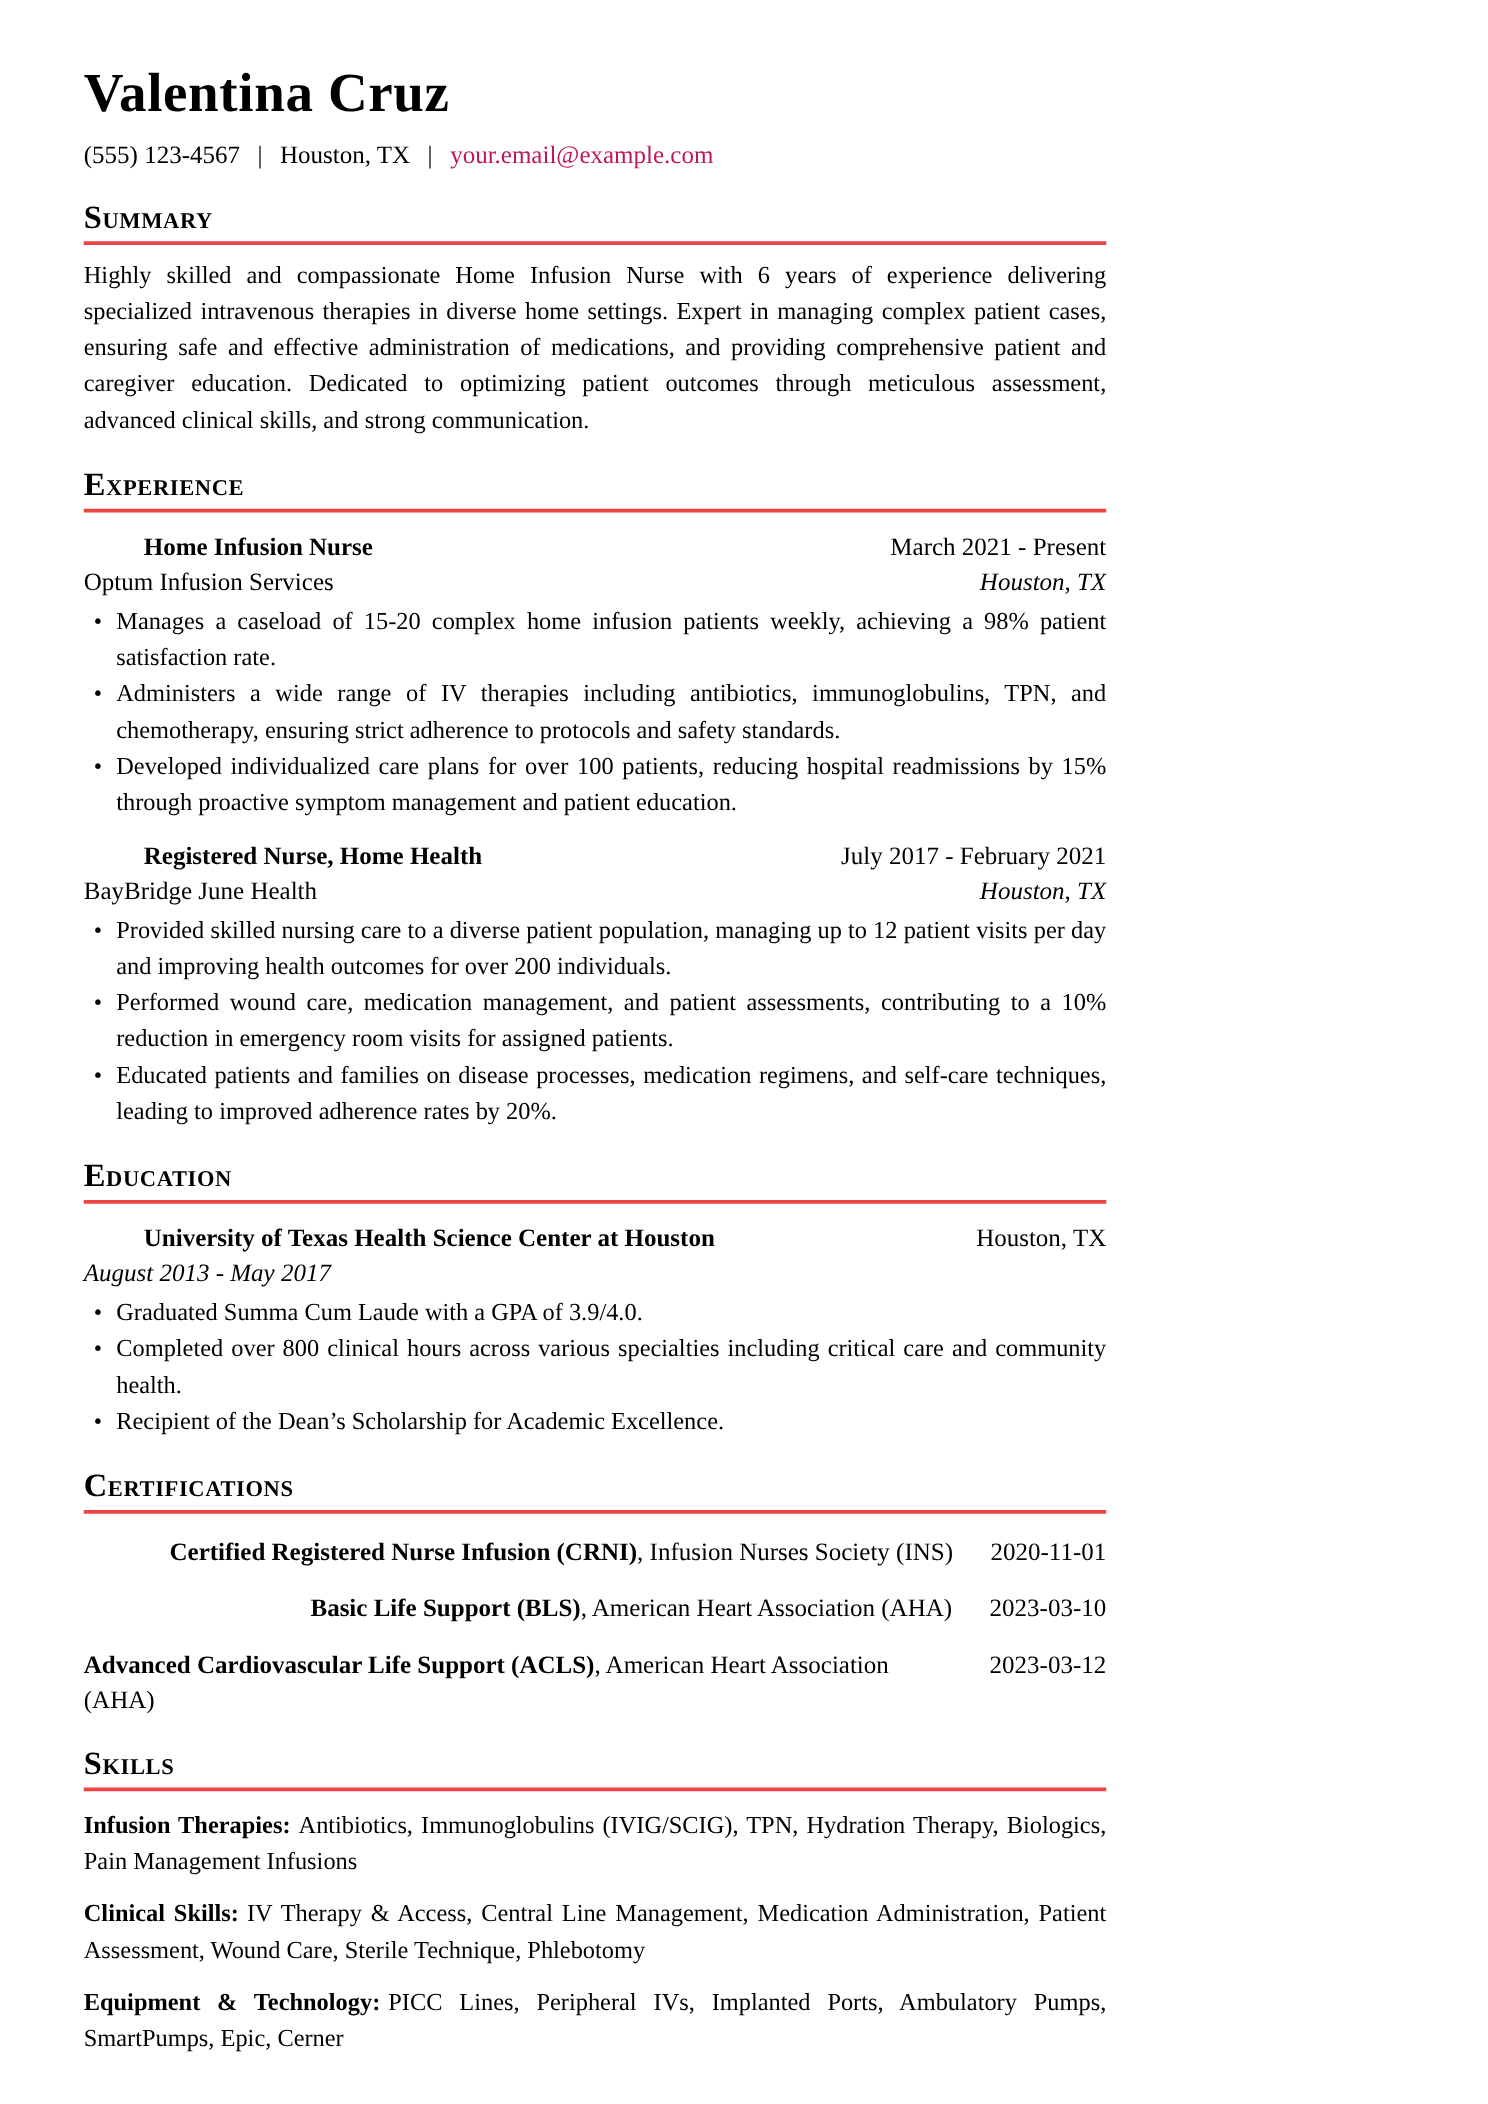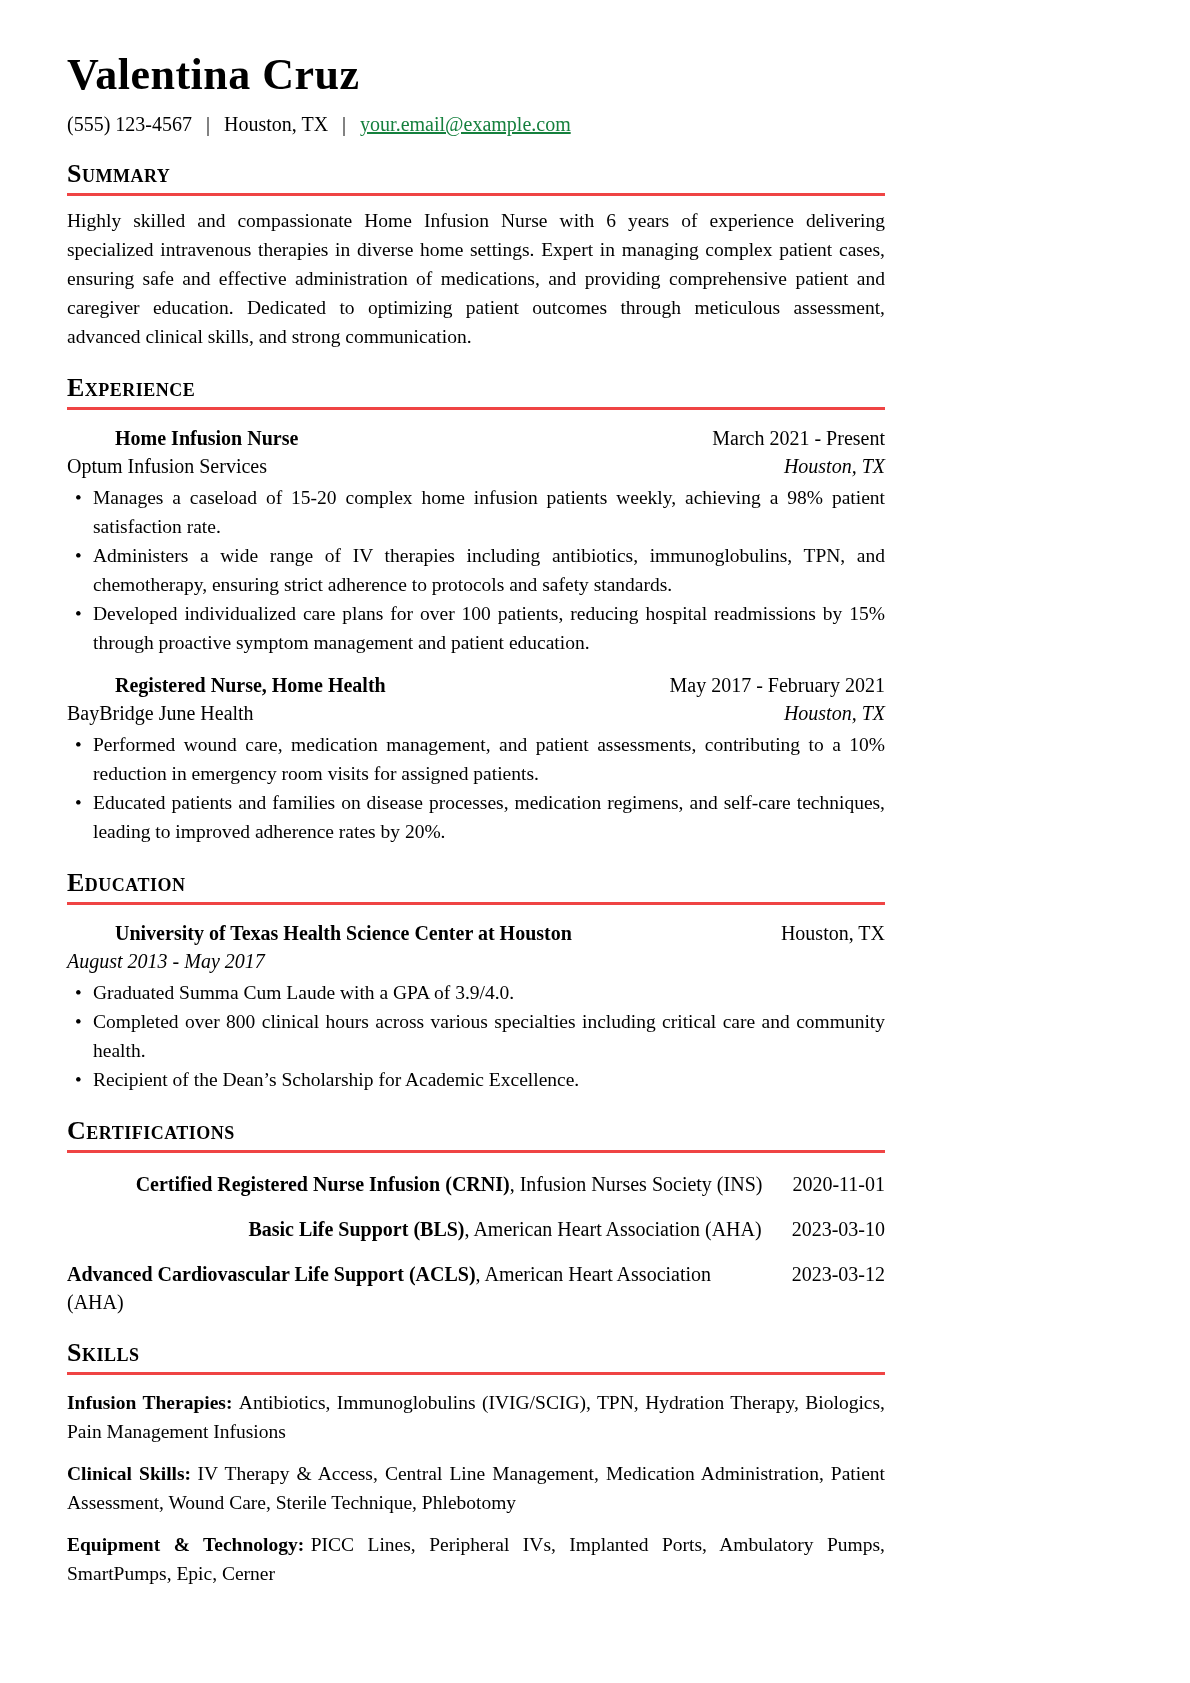--- a/index.html
+++ b/index.html
@@ -32,22 +32,21 @@
   .contact-line {
     margin-top: 12px;
     font-size: 20px;
     line-height: 1.3;
   }
   .contact-sep {
     display: inline-block;
     margin: 0 14px;
   }
   .email-link {
-    color: #15803d;
-    text-decoration: underline;
+    color: #be185d;
     cursor: pointer;
     margin-top: 24px;
   }
 
   
   .section { margin-top: 22px; }
   .section-title {
     font-size: 26px;
     font-weight: bold;
     font-variant: small-caps;
@@ -154,27 +153,28 @@
       <ul class="bullets">
         <li>Manages a caseload of 15-20 complex home infusion patients weekly, achieving a 98% patient satisfaction rate.</li>
         <li>Administers a wide range of IV therapies including antibiotics, immunoglobulins, TPN, and chemotherapy, ensuring strict adherence to protocols and safety standards.</li>
         <li>Developed individualized care plans for over 100 patients, reducing hospital readmissions by 15% through proactive symptom management and patient education.</li>
       </ul>
     </div>
 
     <div class="entry">
       <div class="entry-row">
         <span class="entry-role">Registered Nurse, Home Health</span>
-        <span>May 2017 - February 2021</span>
+        <span>July 2017 - February 2021</span>
       </div>
       <div class="entry-row">
         <span>BayBridge June Health</span>
         <span class="entry-location-italic">Houston, TX</span>
       </div>
       <ul class="bullets">
+        <li>Provided skilled nursing care to a diverse patient population, managing up to 12 patient visits per day and improving health outcomes for over 200 individuals.</li>
         <li>Performed wound care, medication management, and patient assessments, contributing to a 10% reduction in emergency room visits for assigned patients.</li>
         <li>Educated patients and families on disease processes, medication regimens, and self-care techniques, leading to improved adherence rates by 20%.</li>
       </ul>
     </div>
   </div>
 
   <div class="section">
     <h2 class="section-title">Education</h2>
 
     <div class="entry">

